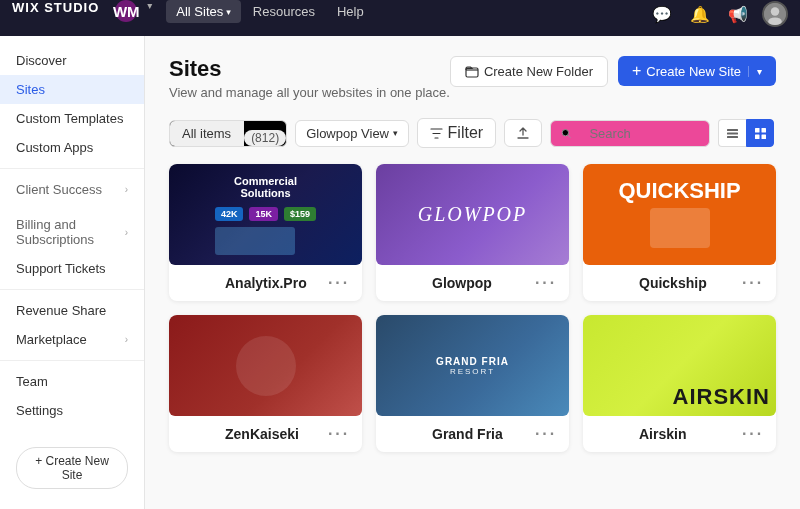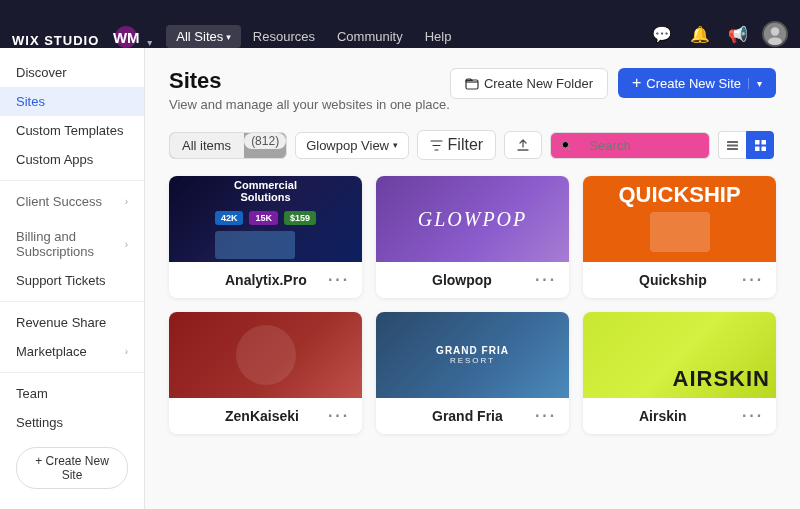--- a/index.html
+++ b/index.html
@@ -1,19 +1,19 @@
 <!DOCTYPE html>
 <html><head>
   <meta charset="utf-8">
   <style>
     * { box-sizing: border-box; margin: 0; padding: 0; }
     body { font-family: -apple-system, BlinkMacSystemFont, 'Helvetica Neue', Arial, sans-serif; background: #f5f5f5; width: 800px; height: 509px; overflow: hidden; display: flex; flex-direction: column; }
 
     
-    .top-nav { background: #1a1a2e; display: flex; align-items: flex-end; height: 48px; padding: 0 12px; gap: 8px; flex-shrink: 0; }
+    .top-nav { background: #1a1a2e; display: flex; align-items: flex-start; height: 36px; padding: 0 12px; gap: 8px; flex-shrink: 0; }
     .wix-logo { display: flex; align-items: center; gap: 6px; margin-right: 8px; }
     .wix-logo-text { color: white; font-size: 13px; font-weight: 700; letter-spacing: 1px; }
     .wm-badge { background: #701a75; color: white; font-size: 15px; font-weight: 700; width: 22px; height: 22px; border-radius: 50%; display: flex; align-items: center; justify-content: center; }
     .nav-chevron { color: #aaa; font-size: 10px; margin-left: 2px; }
     .nav-menu { display: flex; align-items: center; gap: 2px; margin-left: 6px; }
     .nav-item { color: #ccc; font-size: 13px; padding: 4px 10px; border-radius: 4px; cursor: pointer; display: flex; align-items: center; gap: 3px; }
     .nav-item.active { background: rgba(255,255,255,0.15); color: white; }
     .nav-right { margin-left: auto; display: flex; align-items: center; gap: 10px; }
     .nav-icon-btn { color: #ccc; font-size: 16px; cursor: pointer; width: 28px; height: 28px; display: flex; align-items: center; justify-content: center; border-radius: 50%; }
     .avatar { width: 26px; height: 26px; border-radius: 50%; background: #888; border: 2px solid #555; overflow: hidden; display: flex; align-items: center; justify-content: center; color: white; font-size: 11px; }
@@ -36,39 +36,39 @@
     .content-header { display: flex; align-items: flex-start; justify-content: space-between; margin-bottom: 18px; }
     .page-title-block h1 { font-size: 22px; font-weight: 700; color: #111; }
     .page-subtitle { font-size: 13px; color: #666; margin-top: 3px; }
     .header-actions { display: flex; align-items: flex-start; gap: 10px; }
     .btn-outline { display: flex; align-items: center; gap: 5px; border: 1px solid #ddd; background: white; border-radius: 6px; padding: 7px 14px; font-size: 13px; color: #333; cursor: pointer; }
     .btn-primary { display: flex; align-items: center; gap: 5px; background: #2b5ce6; color: white; border: none; border-radius: 6px; padding: 7px 14px; font-size: 13px; cursor: pointer; font-weight: 500; }
     .btn-chevron { border-left: 1px solid rgba(255,255,255,0.3); padding-left: 8px; margin-left: 2px; font-size: 10px; }
 
     
     .toolbar { display: flex; align-items: center; gap: 8px; margin-bottom: 16px; }
-    .tab-group { display: flex; align-items: flex-start; background: #a3a3a3; border: 1px solid #ddd; border-radius: 6px; overflow: hidden; }
+    .tab-group { display: flex; align-items: flex-end; background: #000000; border: 1px solid #ddd; border-radius: 6px; overflow: hidden; }
     .tab-item { padding: 5px 12px; font-size: 13px; color: #333; cursor: pointer; border-right: 1px solid #eee; }
     .tab-item:last-child { border-right: none; }
     .tab-item.active { background: #f0f0f0; }
     .count-badge { background: #eee; border-radius: 10px; padding: 1px 7px; font-size: 12px; color: #555; }
     .manage-view-btn { display: flex; align-items: center; gap: 4px; padding: 5px 10px; border: 1px solid #ddd; border-radius: 6px; background: white; font-size: 13px; color: #333; cursor: pointer; }
     .filter-btn { display: flex; align-items: center; gap: 5px; padding: 5px 12px; border: 1px solid #ddd; border-radius: 6px; background: white; font-size: 16px; color: #333; cursor: pointer; }
     .upload-btn { padding: 5px 10px; border: 1px solid #ddd; border-radius: 6px; background: white; cursor: pointer; display: flex; align-items: center; justify-content: center; color: #555; }
     .search-box { display: flex; align-items: center; gap: 18px; border: 1px solid #ddd; border-radius: 6px; background: #ec4899; padding: 5px 10px; flex: 1; max-width: 160px; }
     .search-input { border: none; outline: none; font-size: 13px; color: #333; width: 100%; background: transparent; }
     .view-toggle { display: flex; align-items: center; }
     .view-btn { width: 28px; height: 28px; display: flex; align-items: center; justify-content: center; border: 1px solid #ddd; cursor: pointer; background: white; color: #555; }
     .view-btn:first-child { border-radius: 4px 0 0 4px; border-right: none; }
     .view-btn:last-child { border-radius: 0 4px 4px 0; background: #2b5ce6; color: white; border-color: #2b5ce6; }
 
     
     .sites-grid { display: grid; grid-template-columns: repeat(3, 1fr); gap: 14px; }
     .site-card { background: white; border-radius: 8px; overflow: hidden; box-shadow: 0 1px 4px rgba(0,0,0,0.08); }
-    .site-card-thumb { width: 100%; height: 86px; object-fit: cover; display: block; overflow: hidden; }
+    .site-card-thumb { width: 100%; height: 101px; object-fit: cover; display: block; overflow: hidden; border-radius: 6px; }
     .site-card-info { padding: 10px 12px; display: flex; align-items: center; justify-content: space-between; }
     .site-card-name { font-size: 14px; font-weight: 700; color: #222; margin-left: 44px; }
     .site-card-menu { color: #888; cursor: pointer; font-size: 16px; font-weight: 700; letter-spacing: 2px; line-height: 1; }
 
     
     .thumb-analytix { background: linear-gradient(135deg, #0a0a2e 0%, #1a1a4e 50%, #0d2060 100%); display: flex; align-items: center; justify-content: center; color: white; font-size: 11px; position: relative; overflow: hidden; }
     .thumb-glowpop { background: linear-gradient(135deg, #6b3fa0 0%, #8b5ccc 60%, #a67dd4 100%); display: flex; align-items: center; justify-content: center; }
     .thumb-quickship { background: #e8600a; display: flex; align-items: center; justify-content: center; }
     .thumb-zenkaiseki { background: linear-gradient(135deg, #8b1a1a 0%, #a0302a 60%, #c0504a 100%); display: flex; align-items: center; justify-content: center; }
     .thumb-grandfria { background: linear-gradient(135deg, #2a4a6a 0%, #3a6a9a 60%, #4a8aba 100%); display: flex; align-items: center; justify-content: center; }
@@ -85,21 +85,20 @@
   </div>
   <div class="wm-badge">WM</div>
   <span class="nav-chevron">▾</span>
 
   <div class="nav-menu">
     <div class="nav-item active">
       <span>All Sites</span>
       <span style="font-size:9px;">▾</span>
     </div>
     <div class="nav-item">Resources</div>
-    <div class="nav-item">Community</div>
     <div class="nav-item">Help</div>
   </div>
 
   <div class="nav-right">
     <div class="nav-icon-btn" title="Chat">💬</div>
     <div class="nav-icon-btn" title="Notifications">🔔</div>
     <div class="nav-icon-btn" title="Announcements">📢</div>
     <div class="avatar">
       <svg width="26" height="26" viewBox="0 0 26 26">
           <circle cx="13" cy="13" r="13" fill="#888"></circle>

